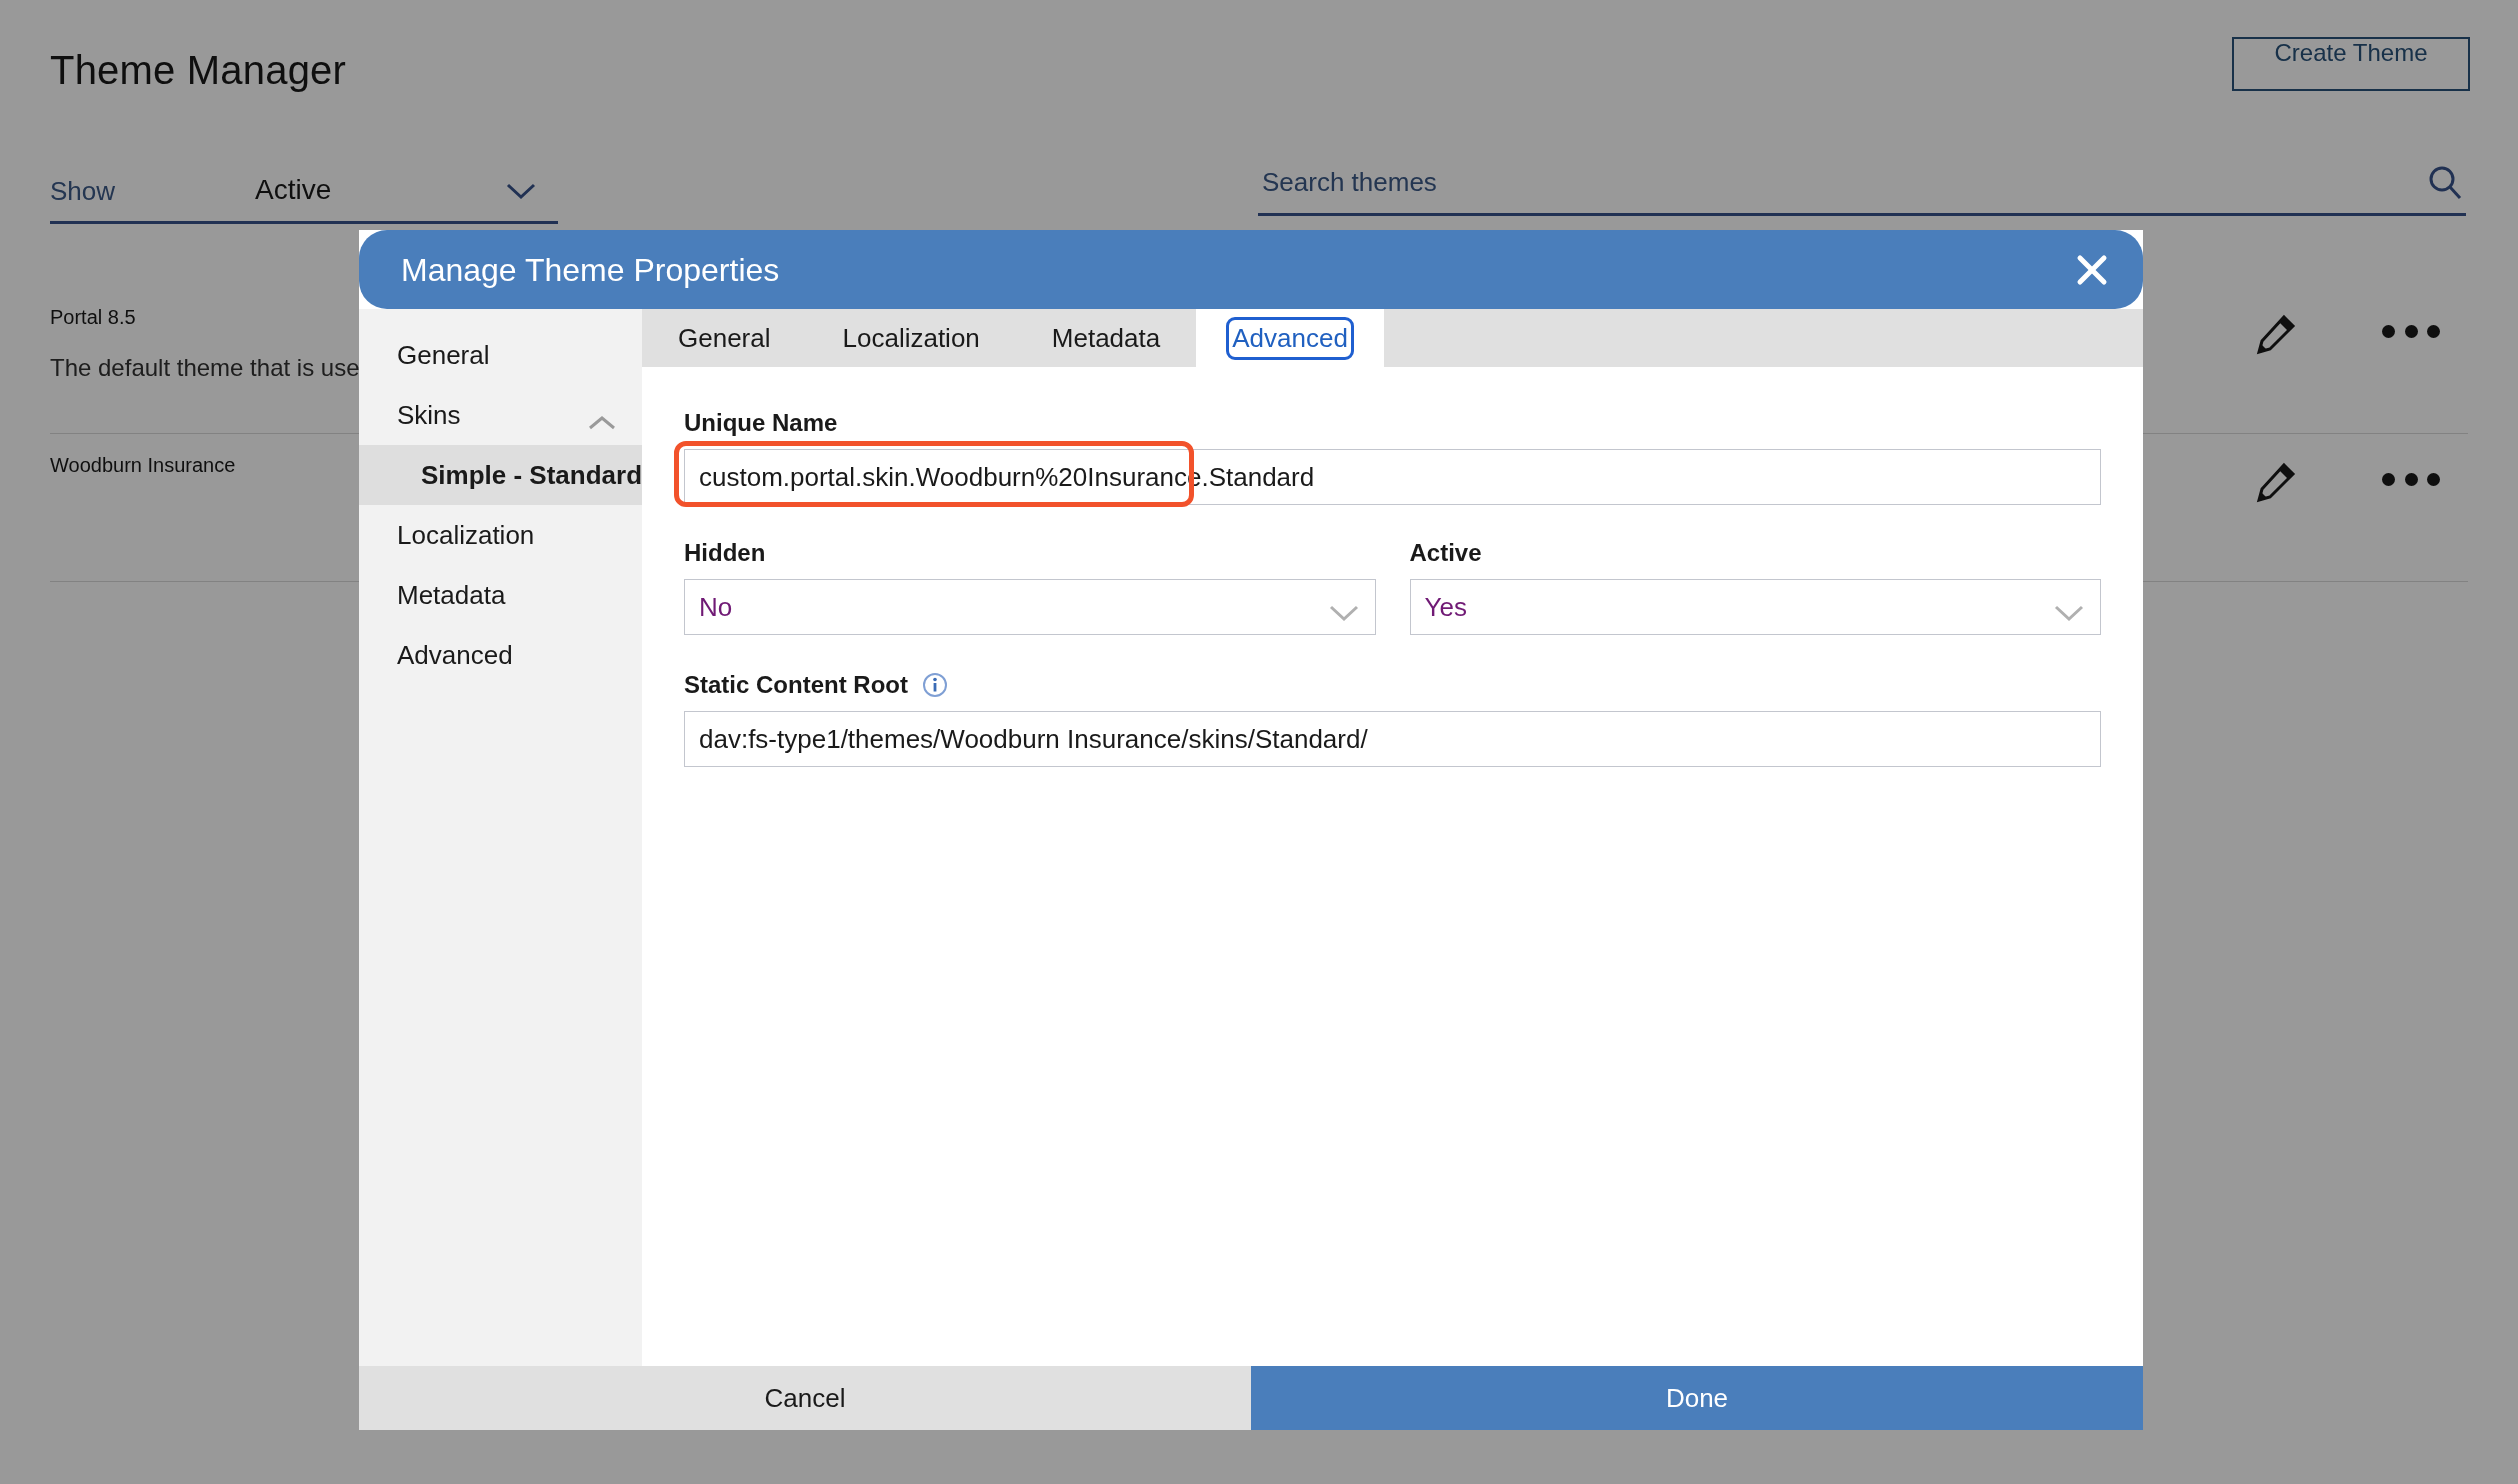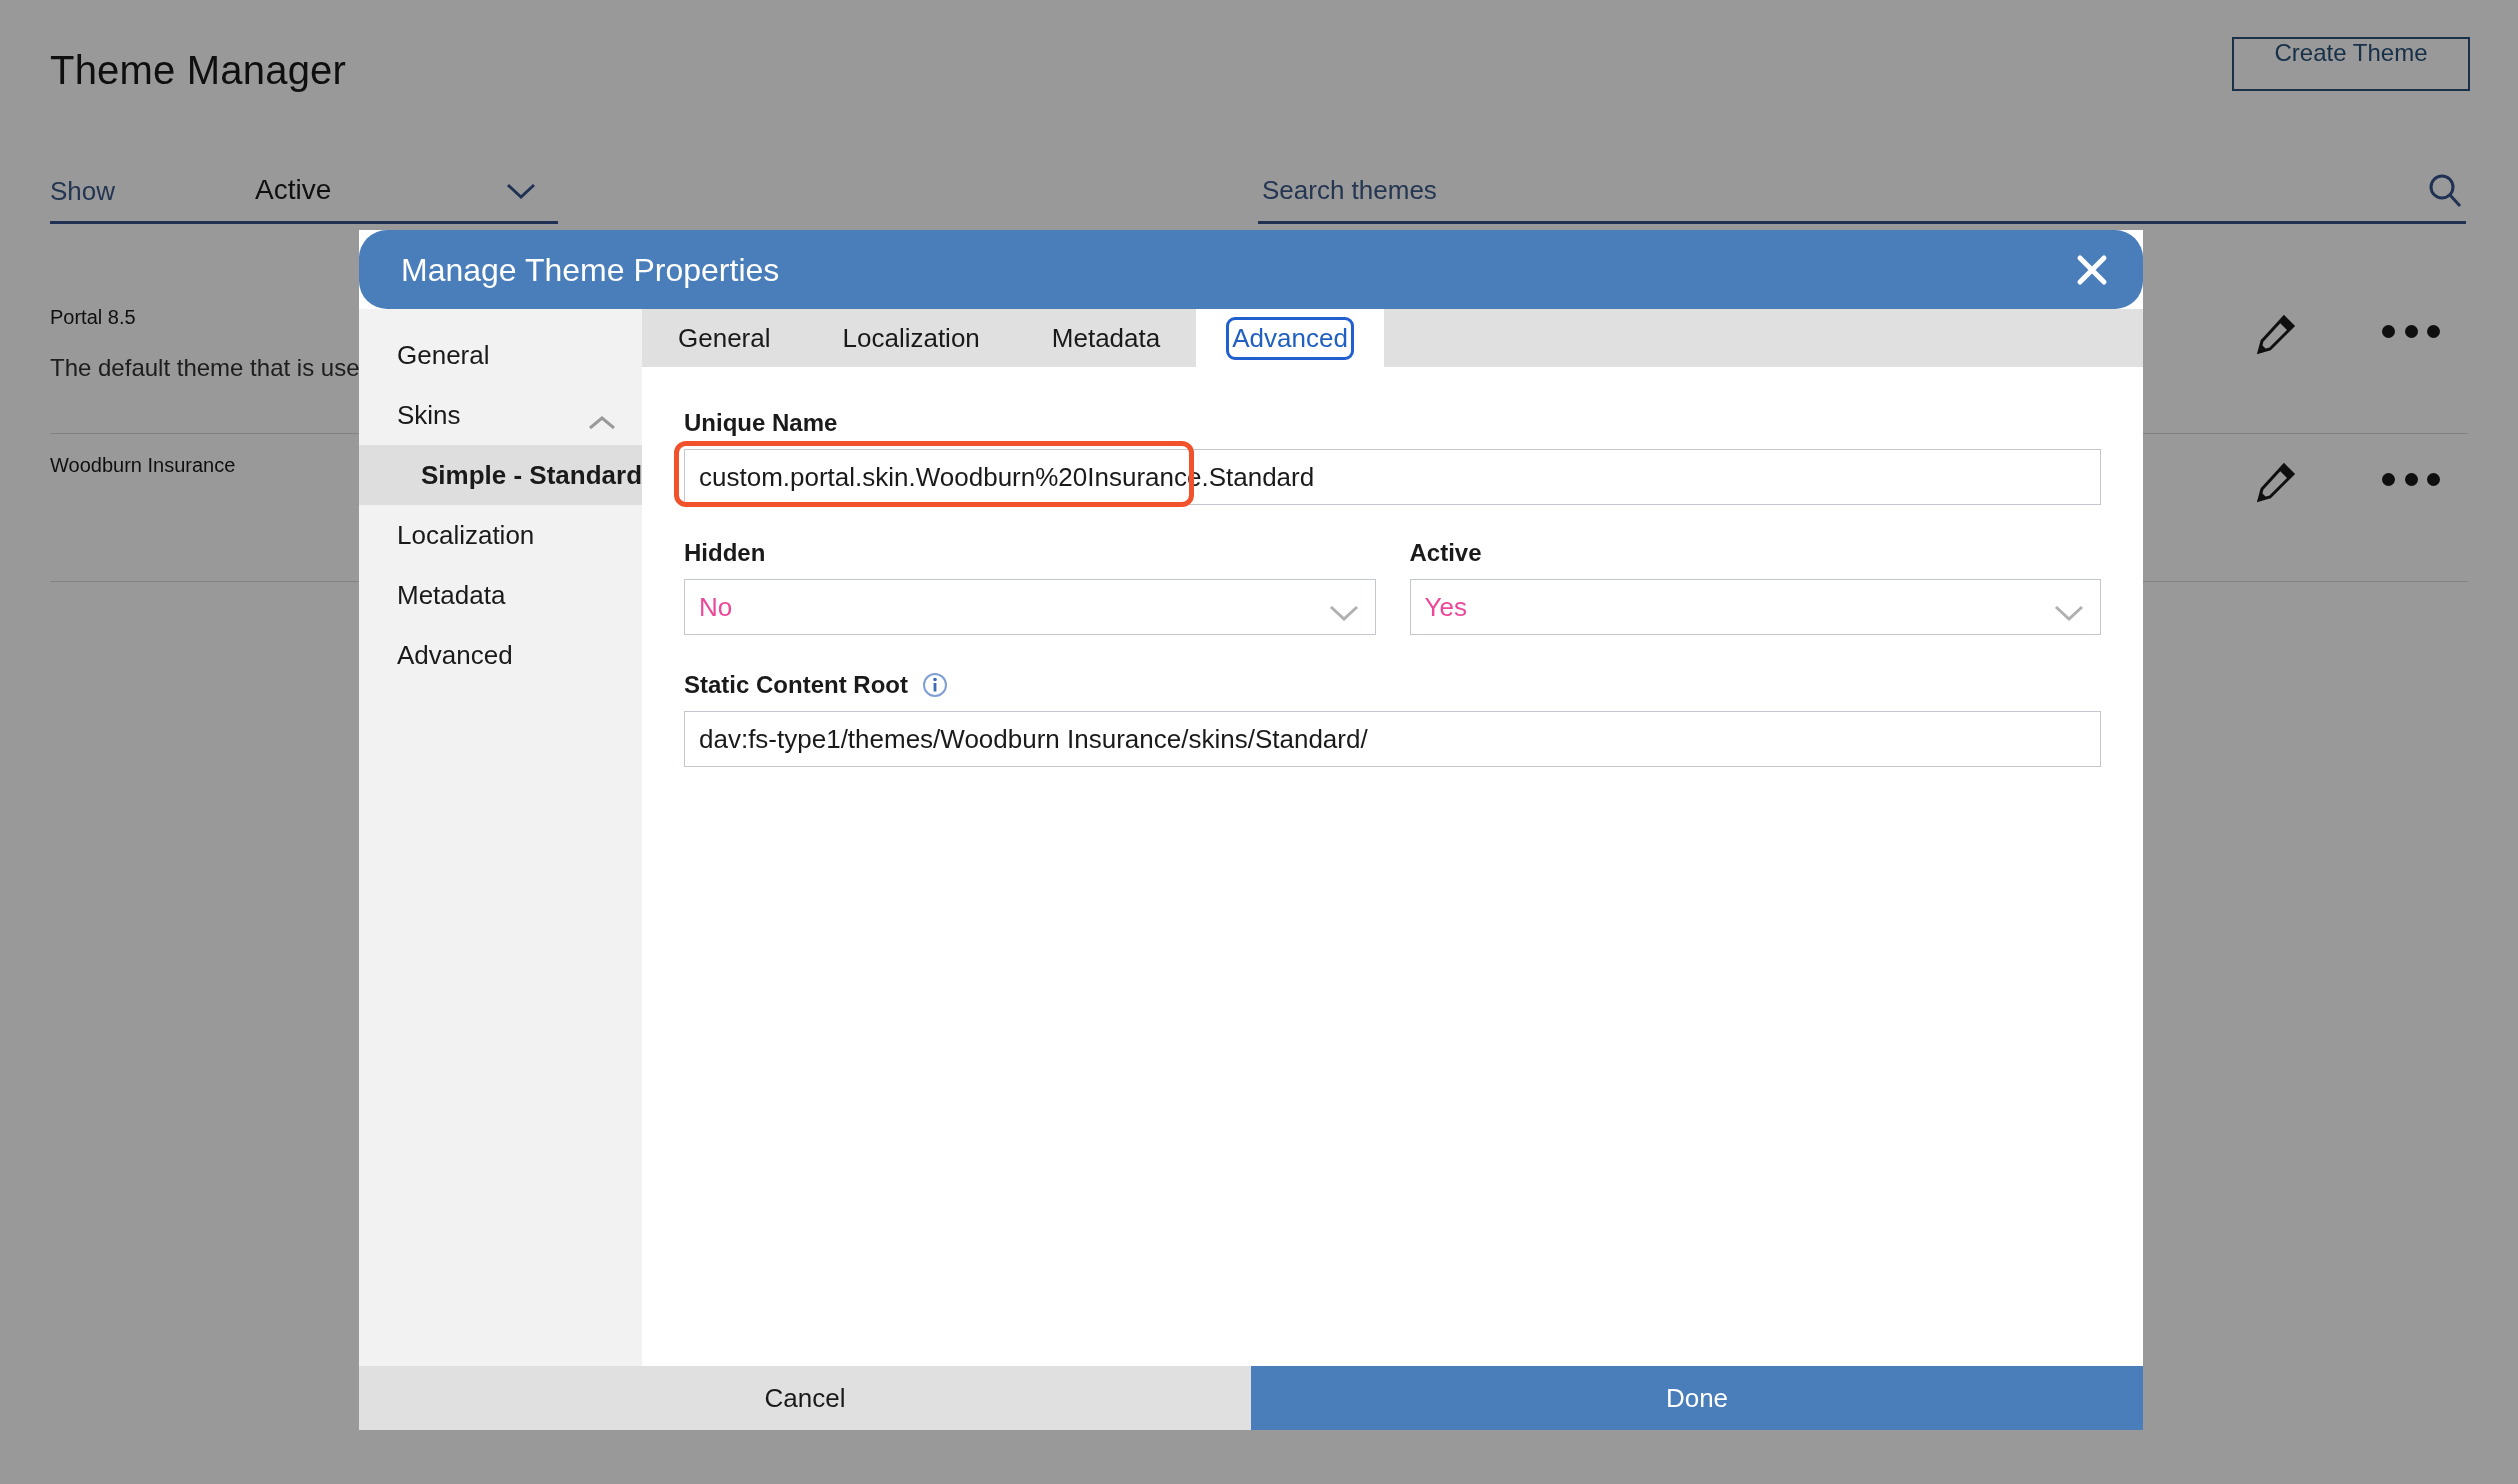--- a/index.html
+++ b/index.html
@@ -66,21 +66,21 @@
   }
   #show-underline {
     position: absolute; left: 0; top: 53px;
     width: 508px; height: 3px;
     background: #37538a;
   }
 
   
   #search-row {
     position: absolute;
-    left: 1258px; top: 168px;
+    left: 1258px; top: 160px;
     width: 1210px; height: 56px; text-decoration: underline;
   }
   #search-placeholder {
     position: absolute; left: 4px; top: 7px;
     font-size: 26px; color: #3c5a88;
   }
   #search-icon {
     position: absolute; right: 4px; top: 4px;
     width: 38px; height: 38px;
   }
@@ -293,21 +293,21 @@
   .select-box {
     position: relative;
     width: 100%;
     height: 56px;
     border: 1px solid #c3c6ce;
     background: #ffffff;
     display: flex;
     align-items: center;
     padding: 0 14px;
     font-size: 26px;
-    color: #ec4899;
+    color: #701a75;
     cursor: pointer;
   }
   .select-chevron {
     position: absolute;
     right: 16px; top: 50%;
     transform: translateY(-50%);
     width: 30px; height: 18px;
   }
 
   #info-icon { width: 26px; height: 26px; display:inline-block; }

